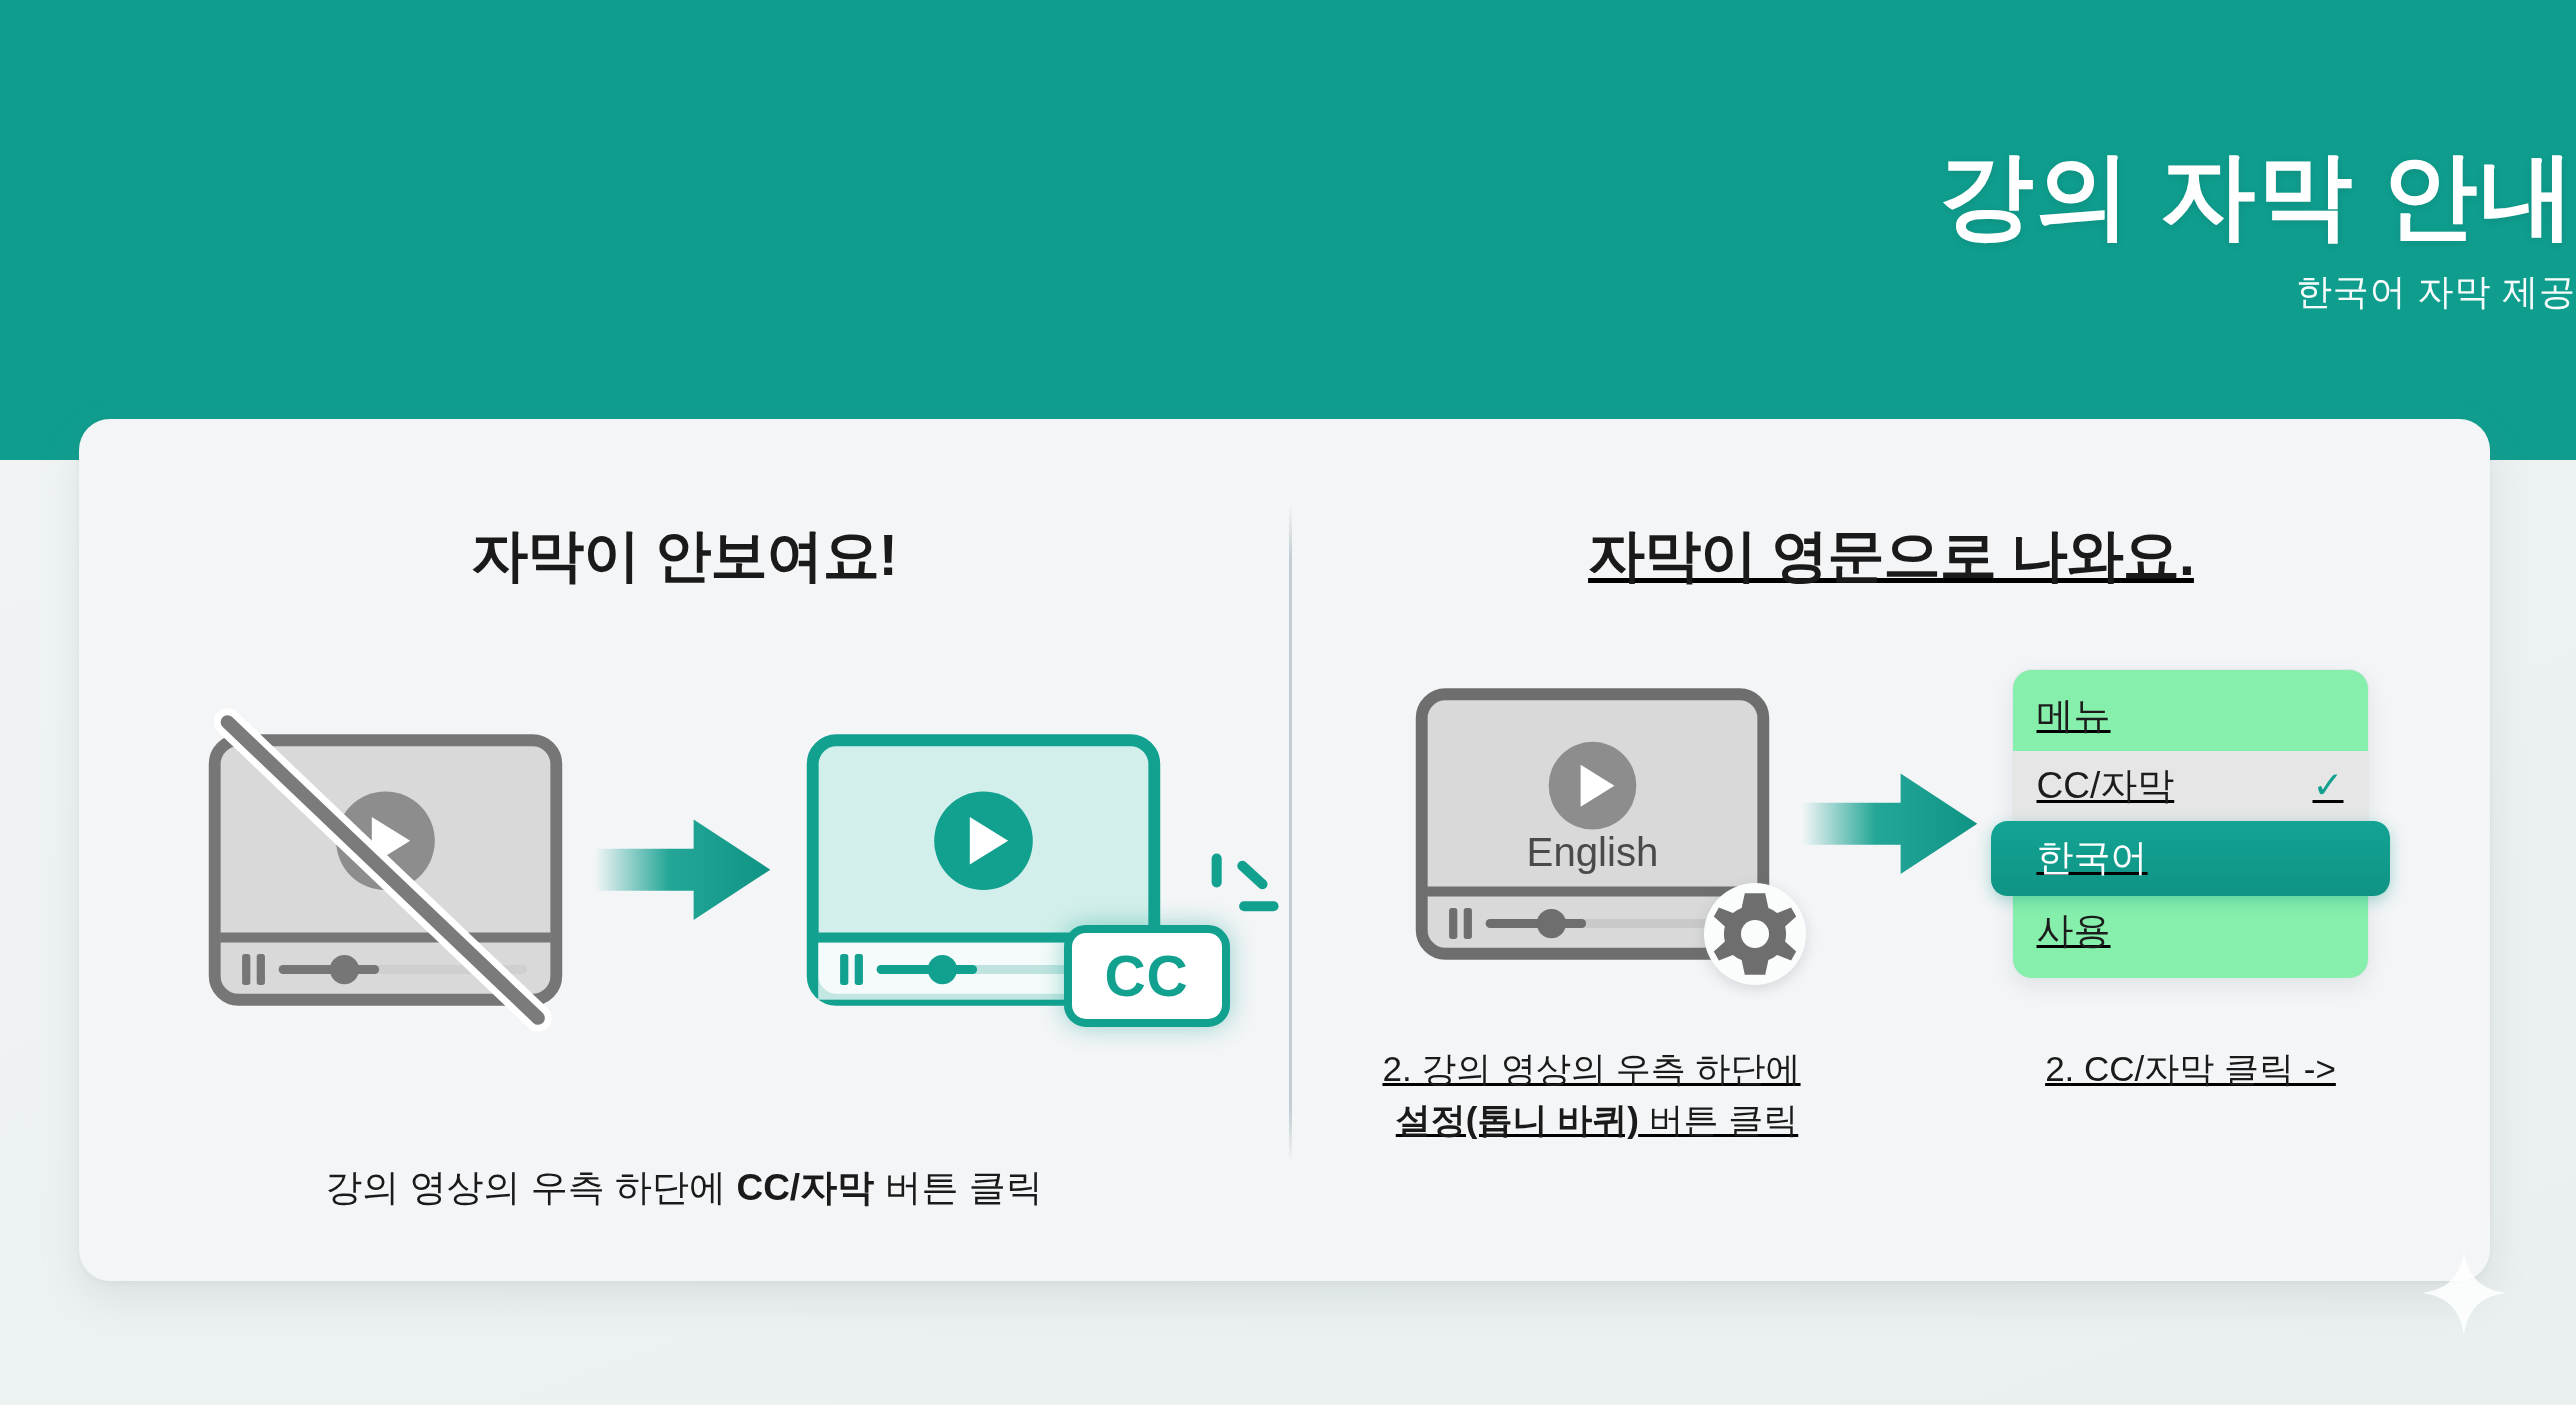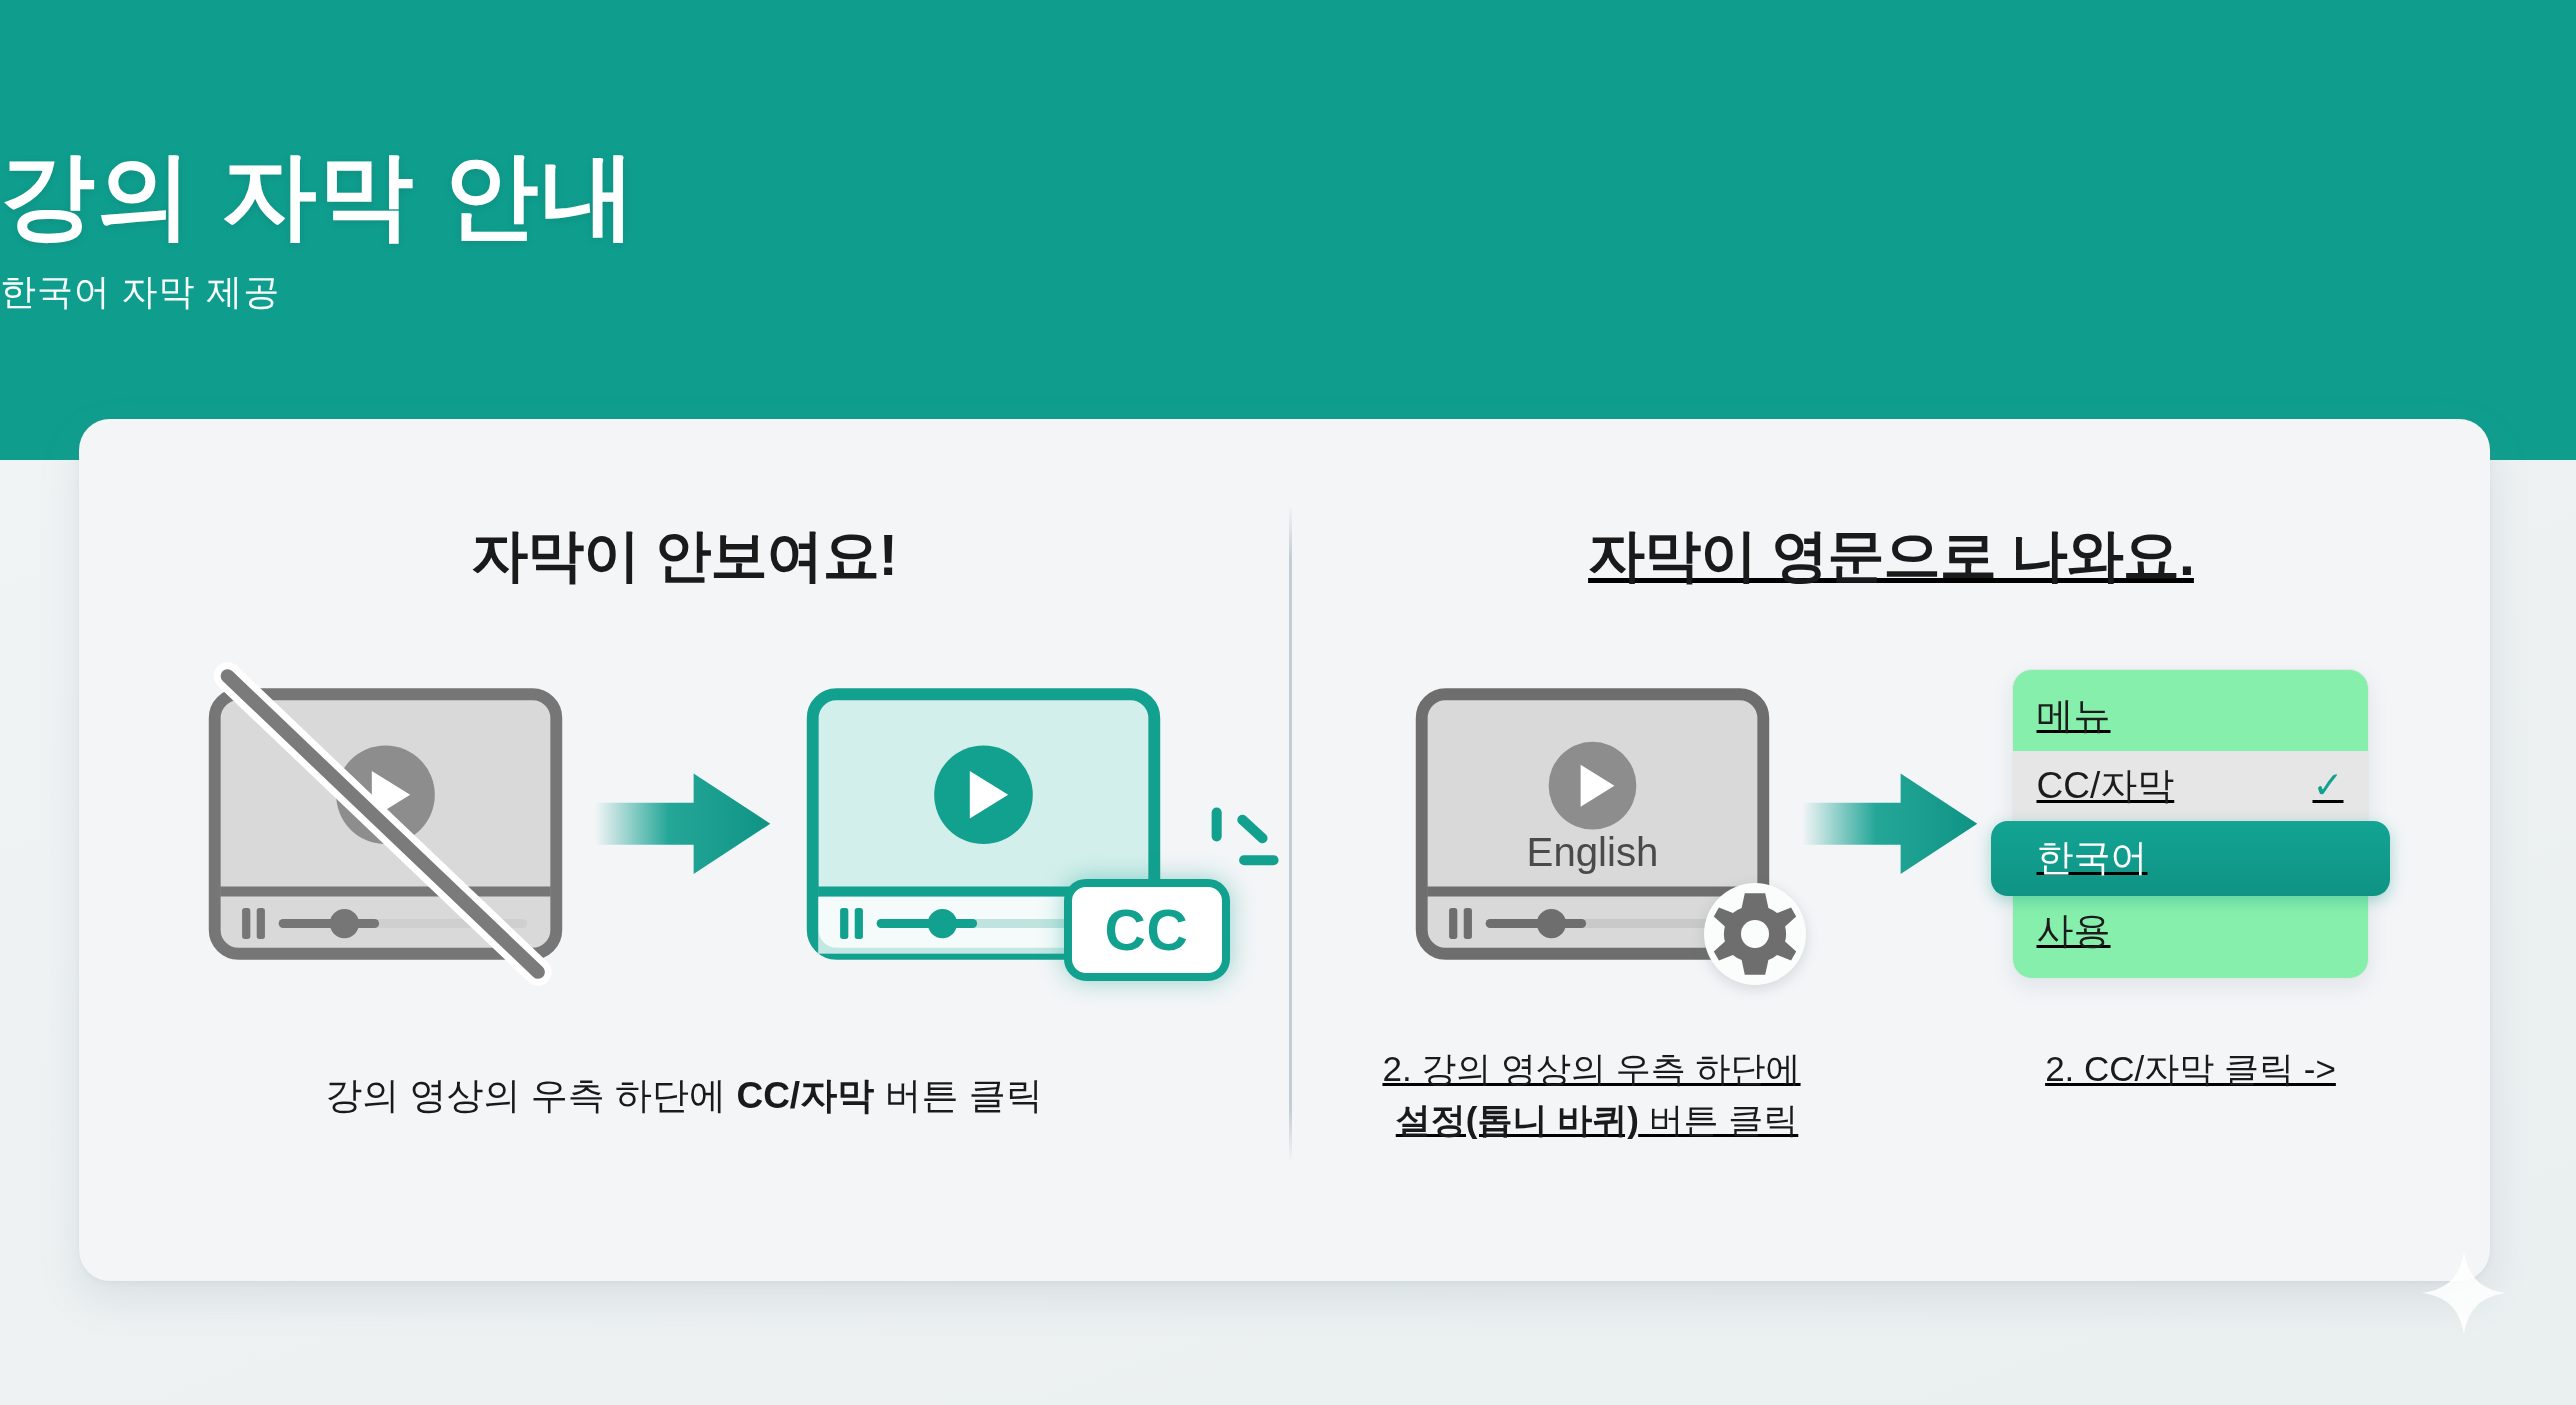--- a/index.html
+++ b/index.html
@@ -18,21 +18,21 @@
 
   
   .header {
     position: absolute;
     left: 0; top: 0;
     width: 2576px;
     height: 460px;
     background: #0f9e8e;
     display: flex;
     flex-direction: column;
-    align-items: flex-start;
+    align-items: flex-end;
     justify-content: center;
   }
   .header-title {
     color: #ffffff;
     font-size: 95px;
     font-weight: 700;
     letter-spacing: 1.8px;
     line-height: 1.1;
     text-shadow: 0 1.8px 9.1px rgba(0,0,0,0.10);
   }
@@ -84,21 +84,21 @@
 
   
   .panel {
     position: absolute;
     top: 419px;
     height: 862px;
     display: flex;
     flex-direction: column;
     align-items: center;
   }
-  .panel-left  { left: 79px;   width: 1210px; }
+  .panel-left  { left: 79px;   width: 1210px; gap: 46px; }
   .panel-right { left: 1292px; width: 1198px; text-decoration: underline; }
 
   .panel-heading {
     color: #1a1a1a;
     font-size: 57px;
     font-weight: 700;
     letter-spacing: -0.9px;
     margin-top: 99px;
   }
 

